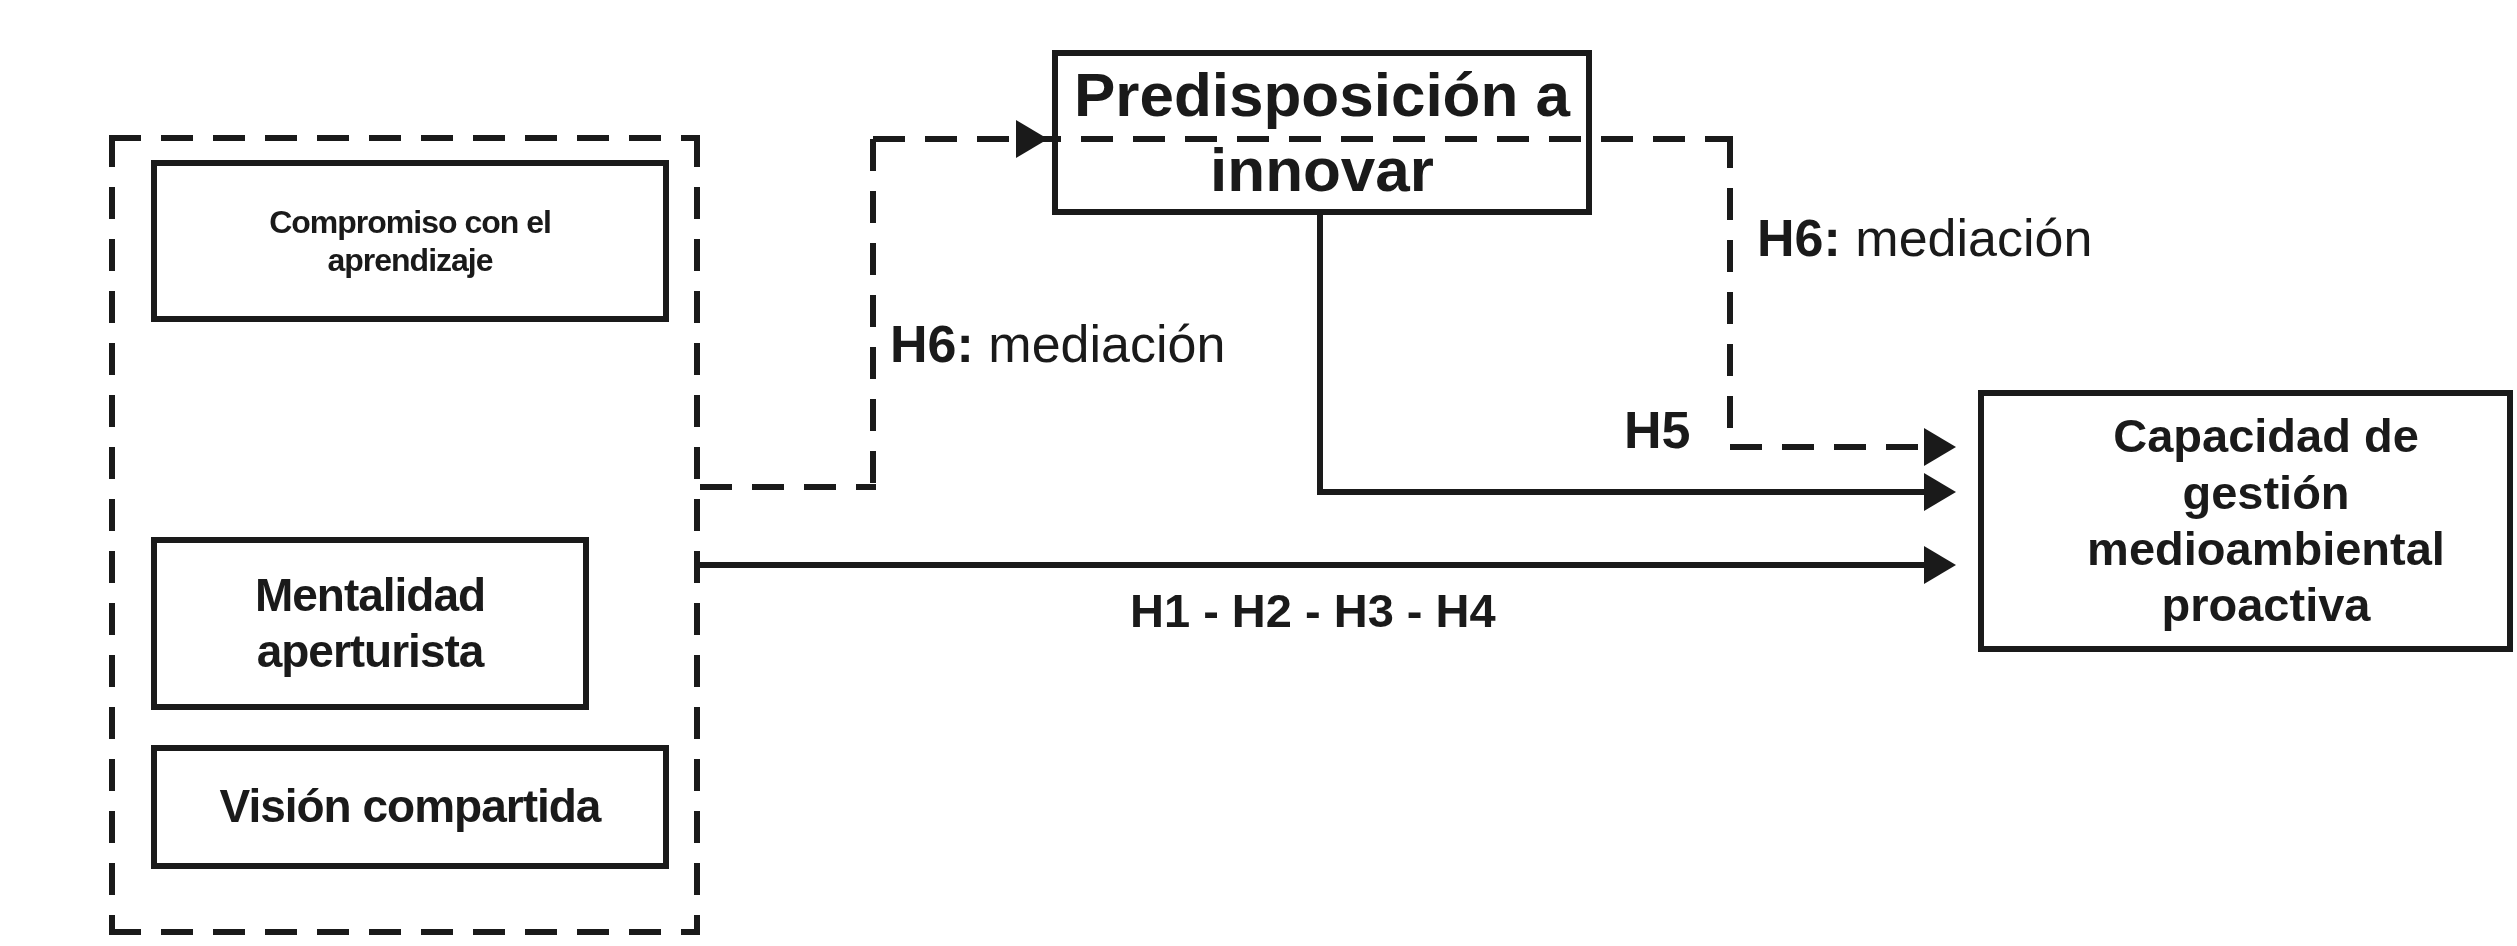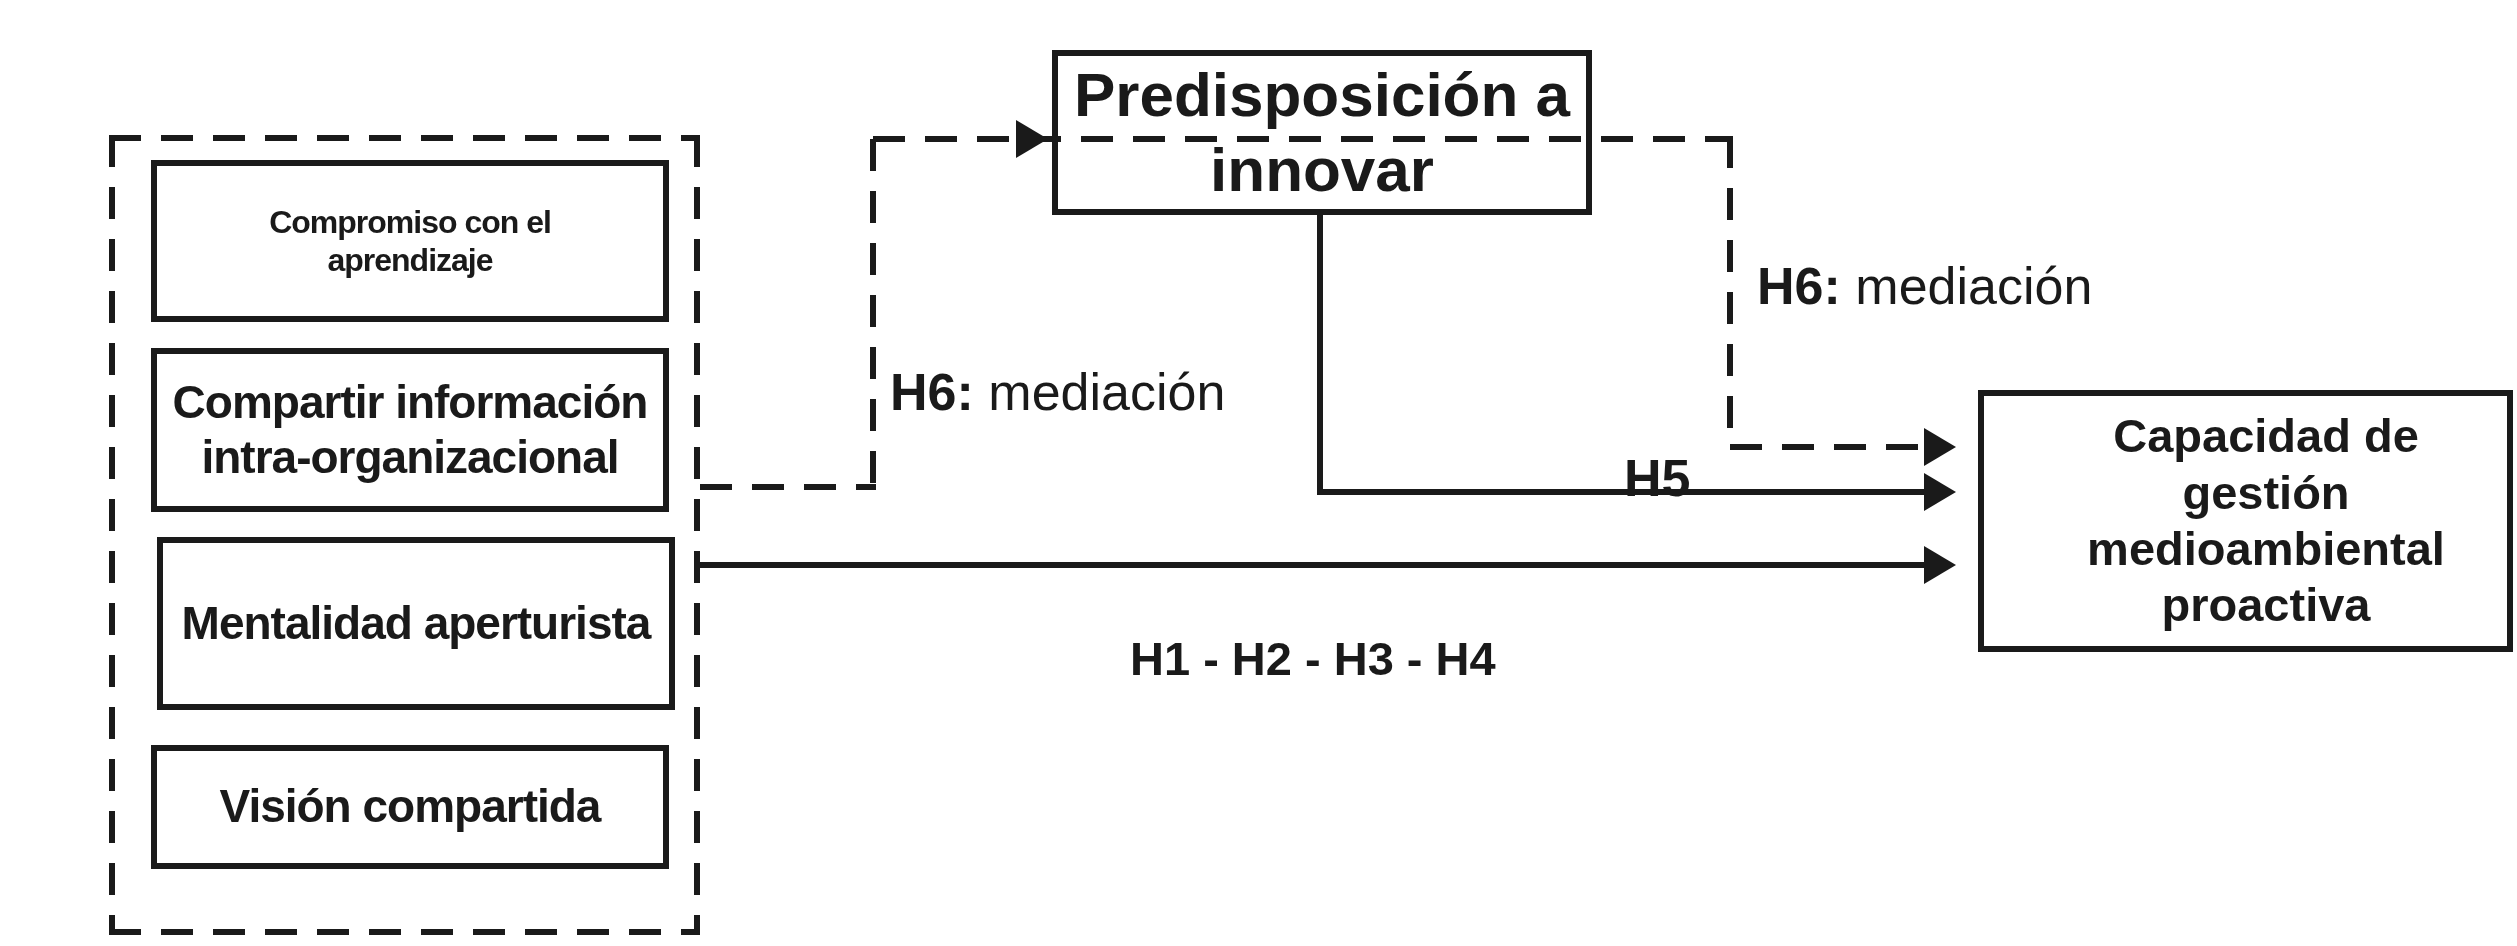--- a/index.html
+++ b/index.html
@@ -34,42 +34,38 @@
     background-size:100% 6px,100% 6px,6px 100%,6px 100%;
     background-position:0 0,0 100%,0 0,100% 0;
     background-repeat:no-repeat;
   }
   .arrow-right{
     position:absolute;width:0;height:0;
     border-top:19px solid transparent;
     border-bottom:19px solid transparent;
     border-left:32px solid var(--stroke);
   }
-  .edge-label{position:absolute;font-size:52px;line-height:1;white-space:nowrap;margin-top:48px;}
+  .edge-label{position:absolute;font-size:52px;line-height:1;white-space:nowrap;}
   .edge-label .pre{font-weight:bold;}
   .edge-label .txt{font-weight:normal;margin-left:0.28em;}
   .z1{z-index:1;} .z2{z-index:2;} .z3{position:relative;z-index:3;}
 </style>
 </head>
 <body>
 
 <div id="canvas">
 
 
   <div class="dashed-rect" style="left:109px;top:135px;width:591px;height:800px;"></div>
 
   <div class="box" style="left:151px;top:160px;width:518px;height:162px;font-size:32px;letter-spacing:-1px;">
     <span class="lines">Compromiso con el
 aprendizaje</span>
   </div>
-  <div class="box" style="left:151px;top:348px;width:518px;height:164px;font-size:46px;letter-spacing:-1px;">
-    <span class="lines">Compartir información
-intra-organizacional</span>
-  </div>
-  <div class="box" style="left:157px;top:537px;width:518px;height:173px;font-size:46px;letter-spacing:-1px;">
+  <div class="box" style="left:151px;top:537px;width:438px;height:173px;font-size:46px;letter-spacing:-1px;">
     <span class="lines">Mentalidad aperturista</span>
   </div>
   <div class="box" style="left:151px;top:745px;width:518px;height:124px;font-size:46px;letter-spacing:-1px;">
     <span class="lines">Visión compartida</span>
   </div>
 
   <div class="box z1" style="left:1052px;top:50px;width:540px;height:165px;font-size:62px;">
     <span class="lines z3">Predisposición a
 innovar</span>
   </div>

